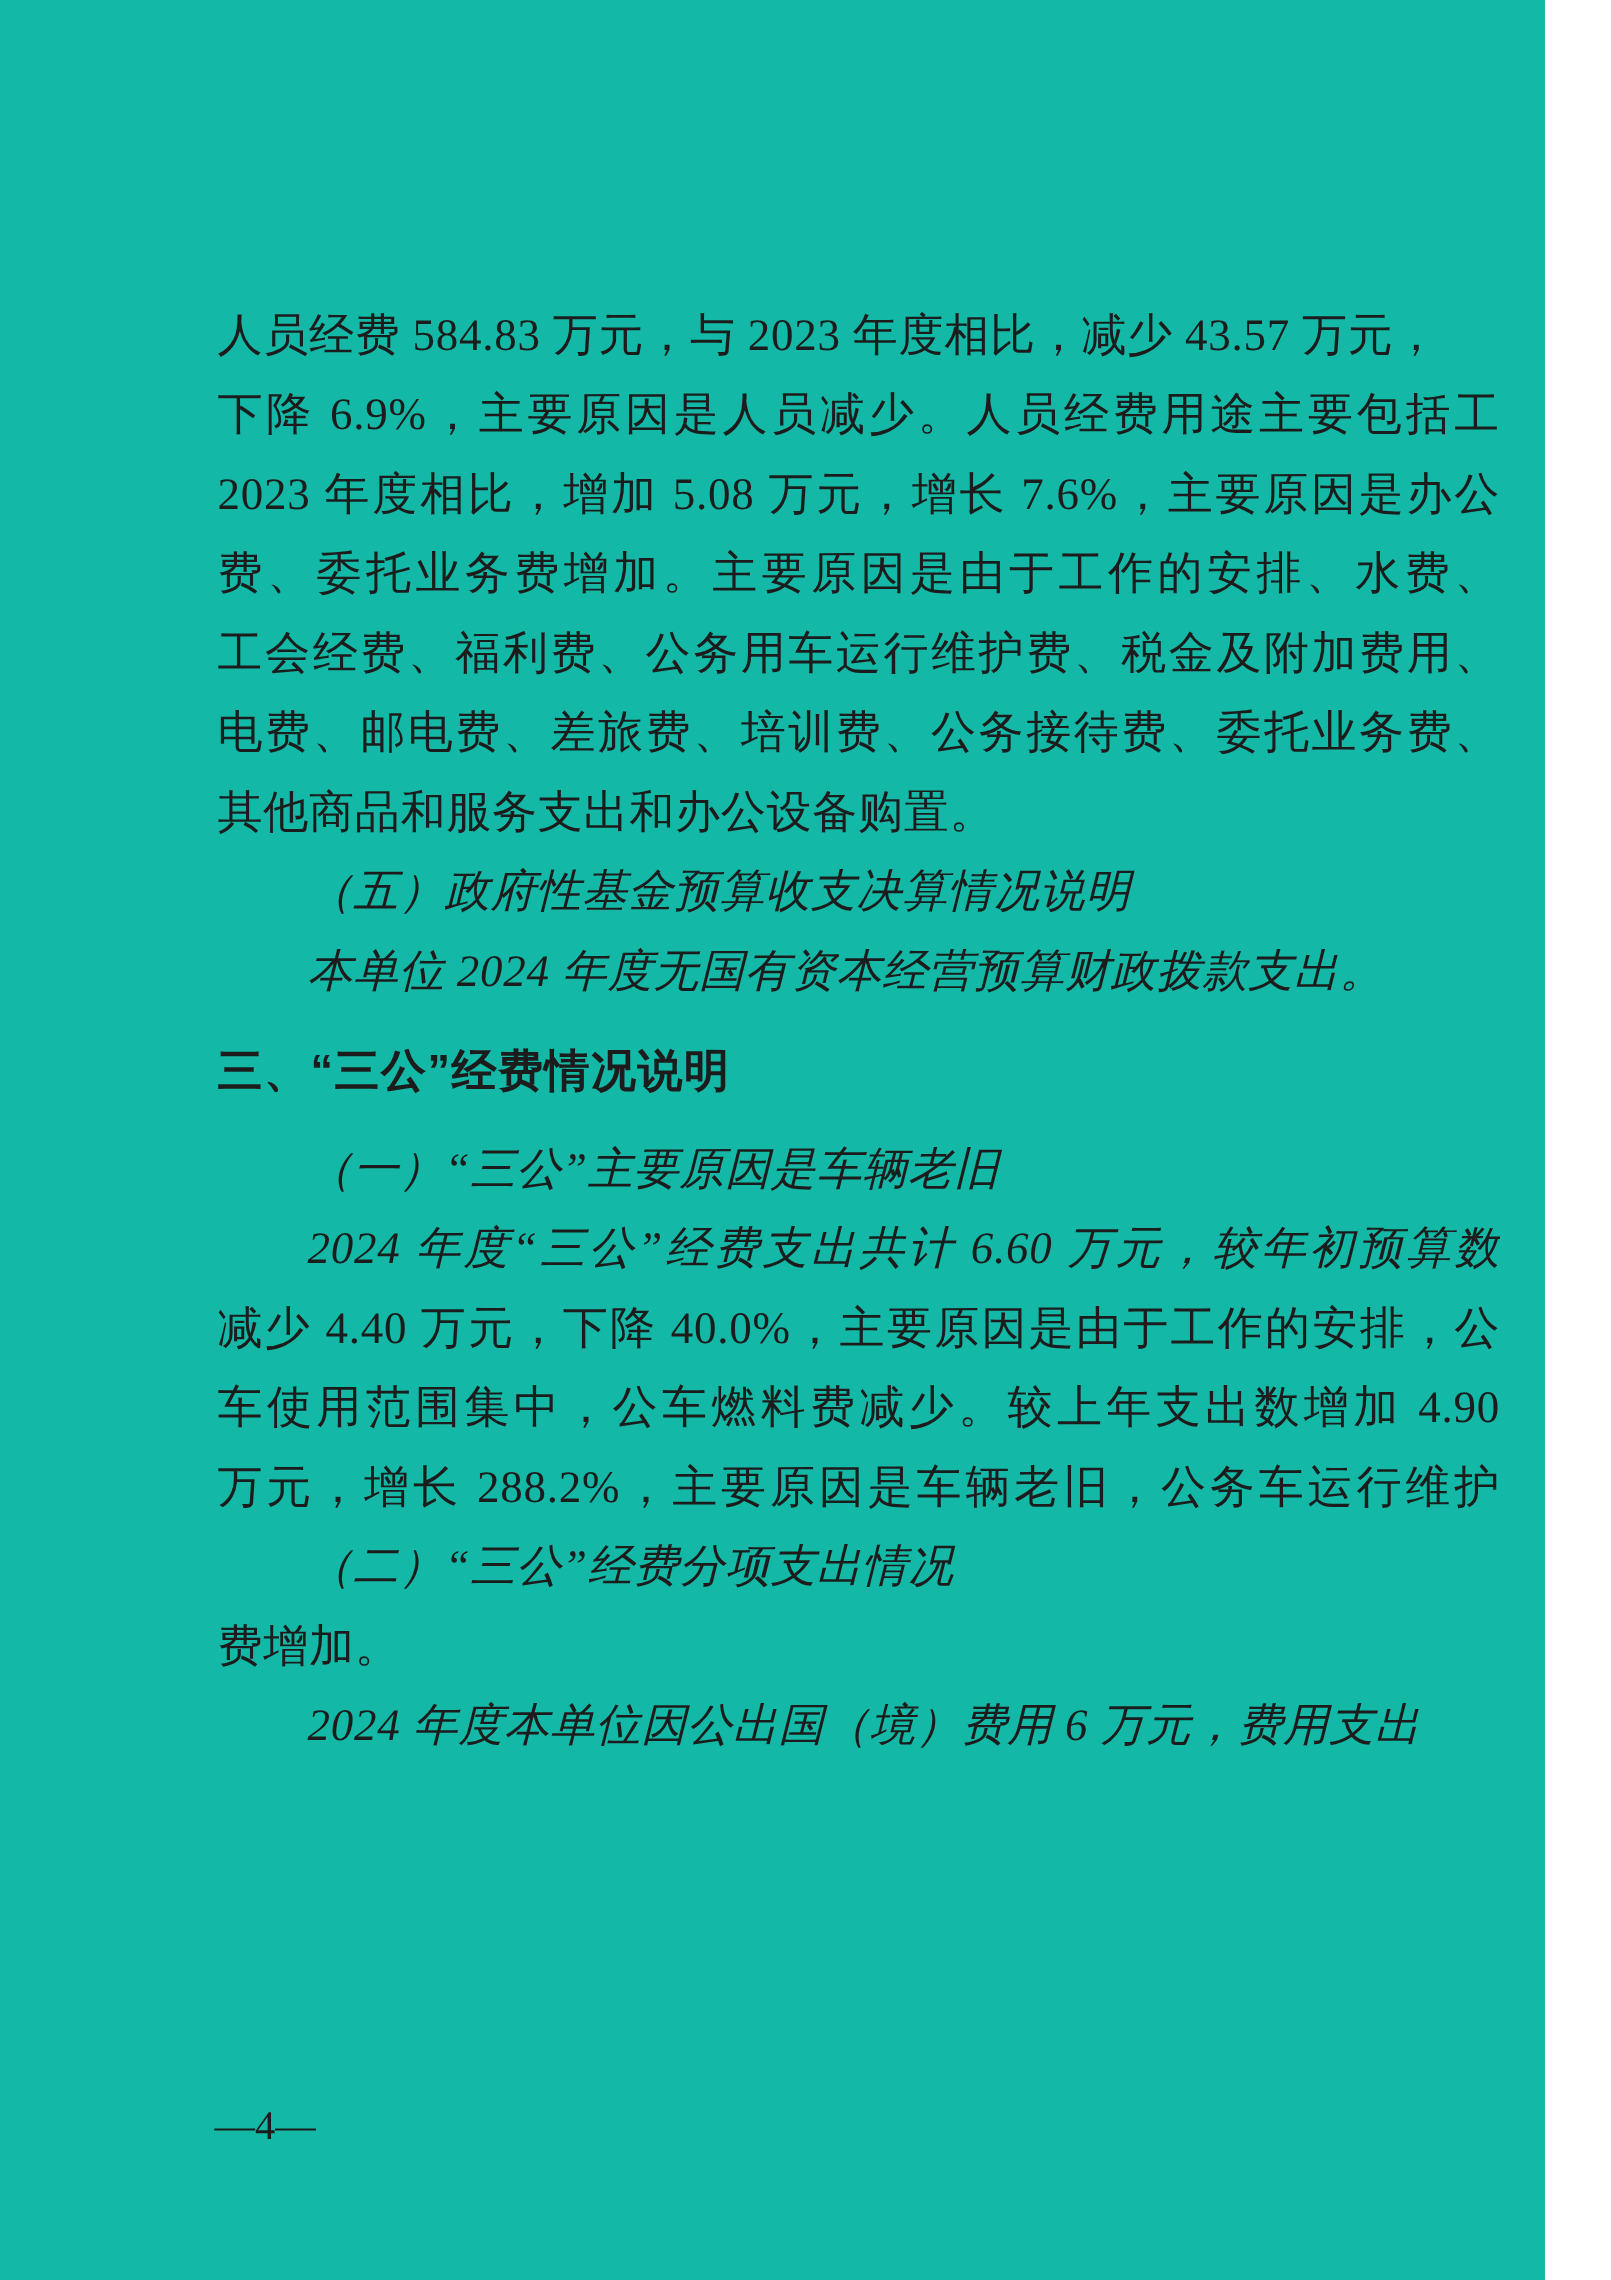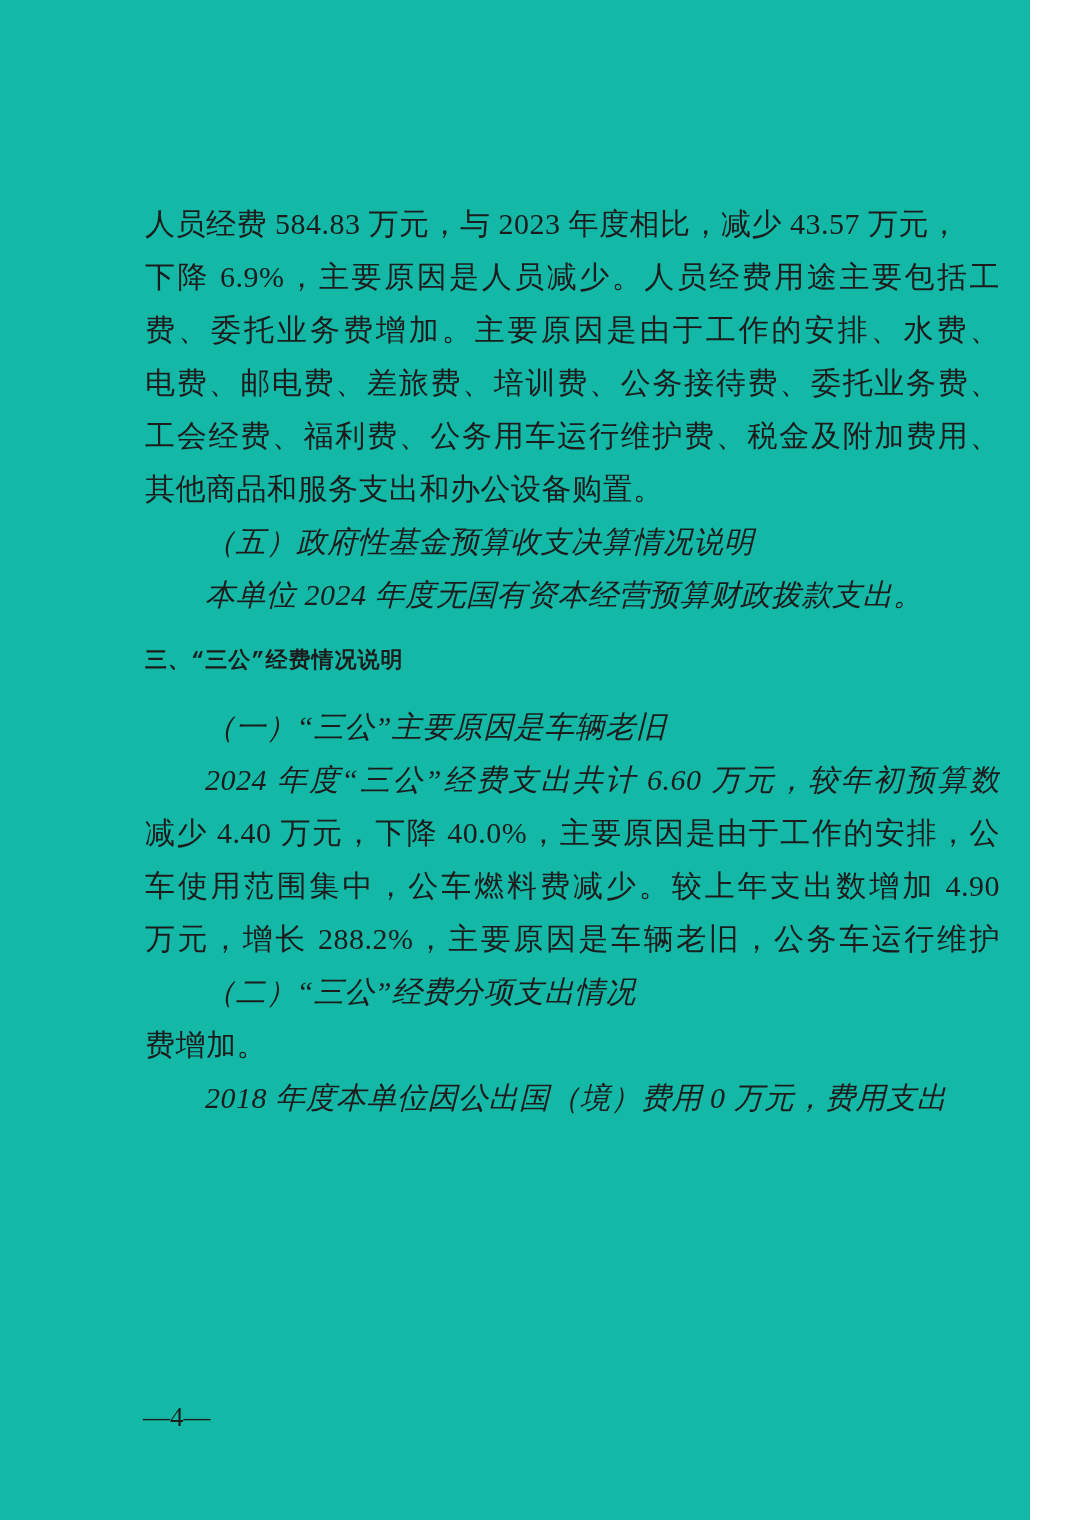--- a/index.html
+++ b/index.html
@@ -32,23 +32,23 @@
   }
   .stretch {
     text-align: justify;
     text-align-last: justify;
   }
   .indent {
     text-indent: 60px;
     font-style: italic;
   }
   .heading {
-    font-family: Liberation Mono, monospace;
+    font-family: Liberation Sans, sans-serif;
     font-weight: 700;
-    font-size: 22px;
+    font-size: 30px;
     line-height: 53px;
     height: 53px;
     margin: 14px 0 12px 0;
     overflow: hidden;
     letter-spacing: 1px;
   }
   .footer {
     position: absolute;
     left: 143px;
     top: 1402px;
@@ -57,30 +57,31 @@
     color: #1c1c1c;
   }
 </style>
 </head>
 <body>
 
 <div class="page">
   <div class="doc">
     <div class="line">人员经费 584.83 万元，与 2023 年度相比，减少 43.57 万元，</div>
     <div class="line stretch">下降 6.9%，主要原因是人员减少。人员经费用途主要包括工</div>
+    <div class="line stretch">2023 年度相比，增加 5.08 万元，增长 7.6%，主要原因是办公</div>
     <div class="line stretch">费、委托业务费增加。主要原因是由于工作的安排、水费、</div>
+    <div class="line stretch">工会经费、福利费、公务用车运行维护费、税金及附加费用、</div>
     <div class="line stretch">电费、邮电费、差旅费、培训费、公务接待费、委托业务费、</div>
-    <div class="line stretch">工会经费、福利费、公务用车运行维护费、税金及附加费用、</div>
     <div class="line">其他商品和服务支出和办公设备购置。</div>
     <div class="line indent">（五）政府性基金预算收支决算情况说明</div>
     <div class="line indent">本单位 2024 年度无国有资本经营预算财政拨款支出。</div>
     <div class="heading">三、“三公”经费情况说明</div>
     <div class="line indent">（一）“三公”主要原因是车辆老旧</div>
     <div class="line indent stretch">2024 年度“三公”经费支出共计 6.60 万元，较年初预算数</div>
     <div class="line stretch">减少 4.40 万元，下降 40.0%，主要原因是由于工作的安排，公</div>
     <div class="line stretch">车使用范围集中，公车燃料费减少。较上年支出数增加 4.90</div>
     <div class="line stretch">万元，增长 288.2%，主要原因是车辆老旧，公务车运行维护</div>
     <div class="line indent">（二）“三公”经费分项支出情况</div>
     <div class="line">费增加。</div>
-    <div class="line indent">2018 年度本单位因公出国（境）费用 0 万元，费用支出</div>
+    <div class="line indent">2024 年度本单位因公出国（境）费用 6 万元，费用支出</div>
   </div>
   <div class="footer">—4—</div>
 </div>
 
 </body></html>

